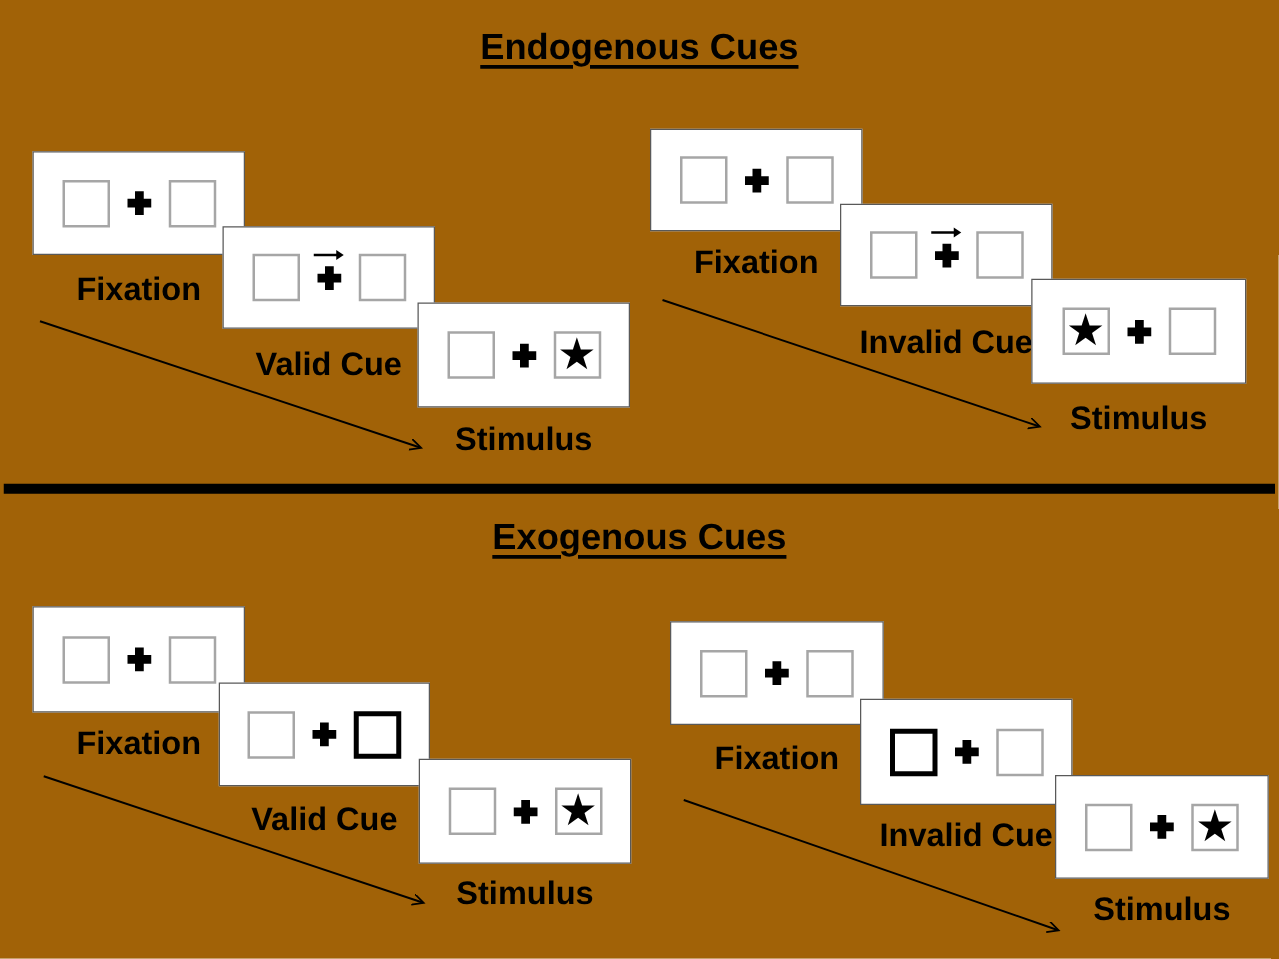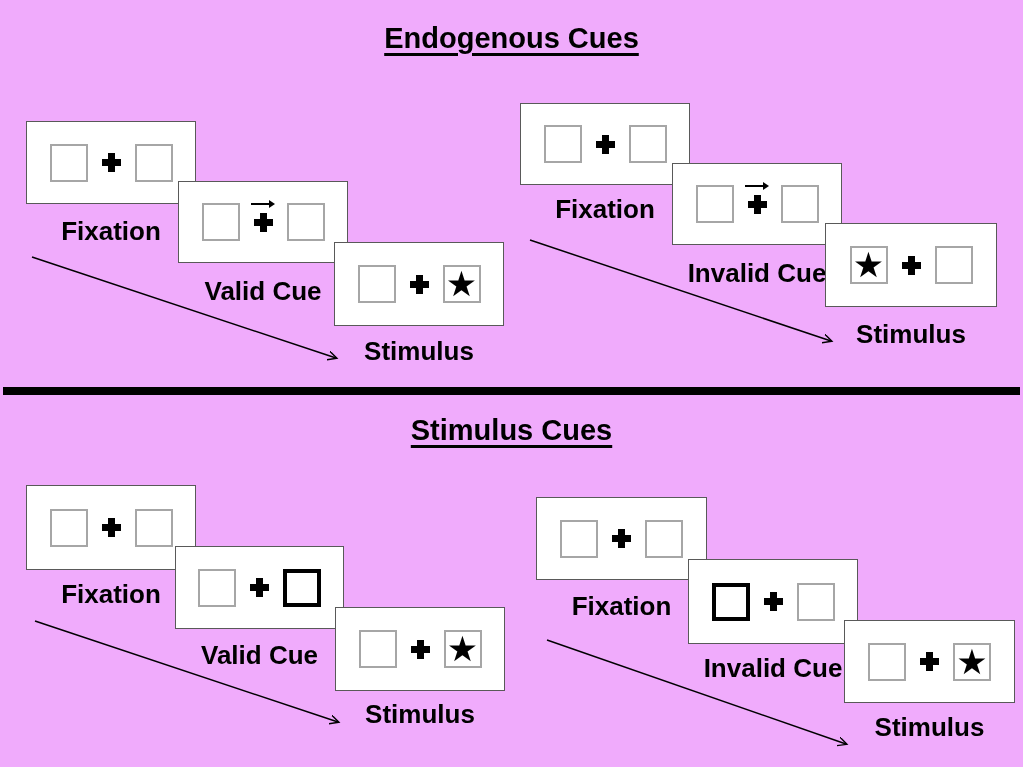--- a/index.html
+++ b/index.html
@@ -1,17 +1,17 @@
 <!DOCTYPE html>
 <html><head>
 <meta charset="utf-8">
 <style>
   html,body { margin:0; padding:0; background:#ffffff; }
   #page {
-    position:relative; width:1023px; height:767px; background:#f0abfc;
+    position:relative; width:1023px; height:767px; background:#a16207;
     font-family:"Liberation Sans", sans-serif; overflow:hidden;
   }
   .section-title {
     position:absolute; left:0; width:1023px; text-align:center;
     font-size:29px; font-weight:bold; color:#000;
     text-decoration:underline; text-decoration-thickness:3px; text-underline-offset:5px;
   }
   #title-endo { top:22px; }
   #title-exo  { top:414px; }
   #divider { position:absolute; left:3px; top:387px; width:1017px; height:8px; background:#000; }
@@ -77,21 +77,21 @@
   #xi-s-label { left:844px; top:712px; width:171px; }
 
   #arrows { position:absolute; left:0; top:0; width:1023px; height:767px; z-index:0; pointer-events:none; }
 </style>
 </head>
 <body>
 
 <div id="page">
 
   <div id="title-endo" class="section-title">Endogenous Cues</div>
-  <div id="title-exo" class="section-title">Stimulus Cues</div>
+  <div id="title-exo" class="section-title">Exogenous Cues</div>
   <div id="divider"></div>
 
   <svg id="arrows" viewBox="0 0 1023 767" xmlns="http://www.w3.org/2000/svg">
     <defs>
       <marker id="ah" markerWidth="12" markerHeight="12" refX="8" refY="4.5" orient="auto" markerUnits="userSpaceOnUse">
         <path d="M0,0 L9,4.5 L0,9" fill="none" stroke="#000" stroke-width="1.4"></path>
       </marker>
     </defs>
     <line x1="32" y1="257" x2="336" y2="358" stroke="#000" stroke-width="1.5" marker-end="url(#ah)"></line>
     <line x1="530" y1="240" x2="831" y2="341" stroke="#000" stroke-width="1.5" marker-end="url(#ah)"></line>

